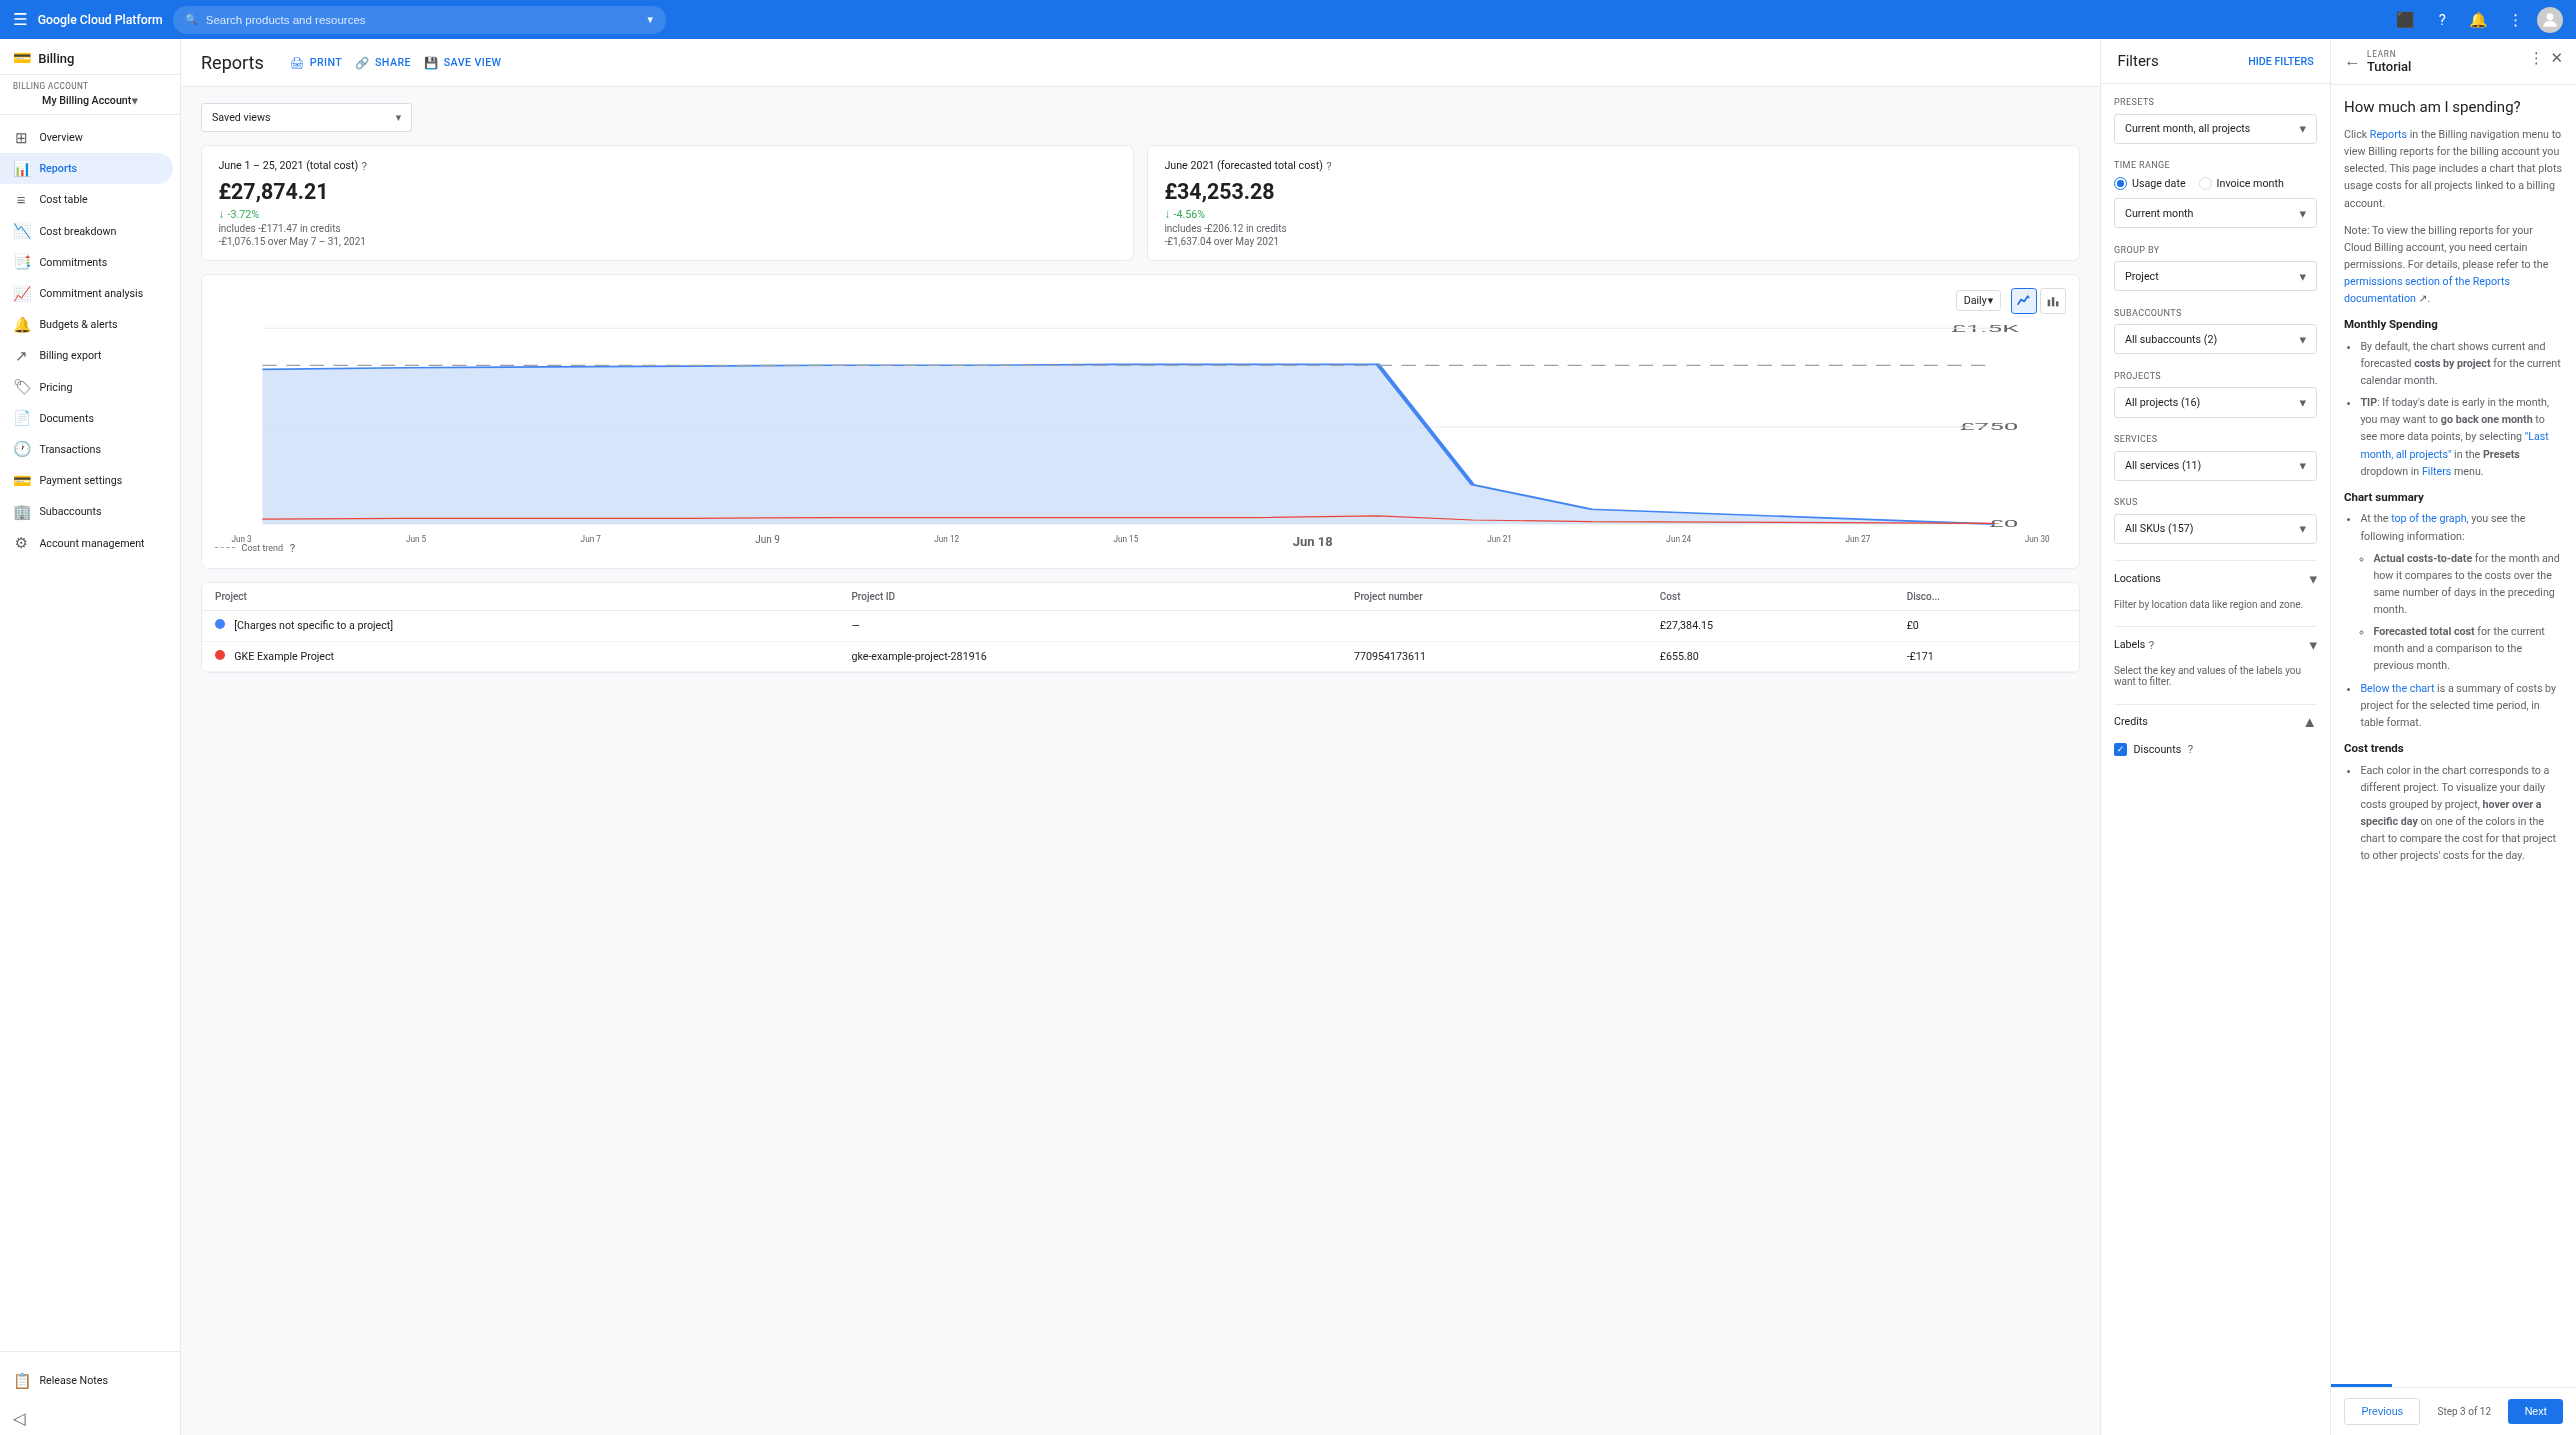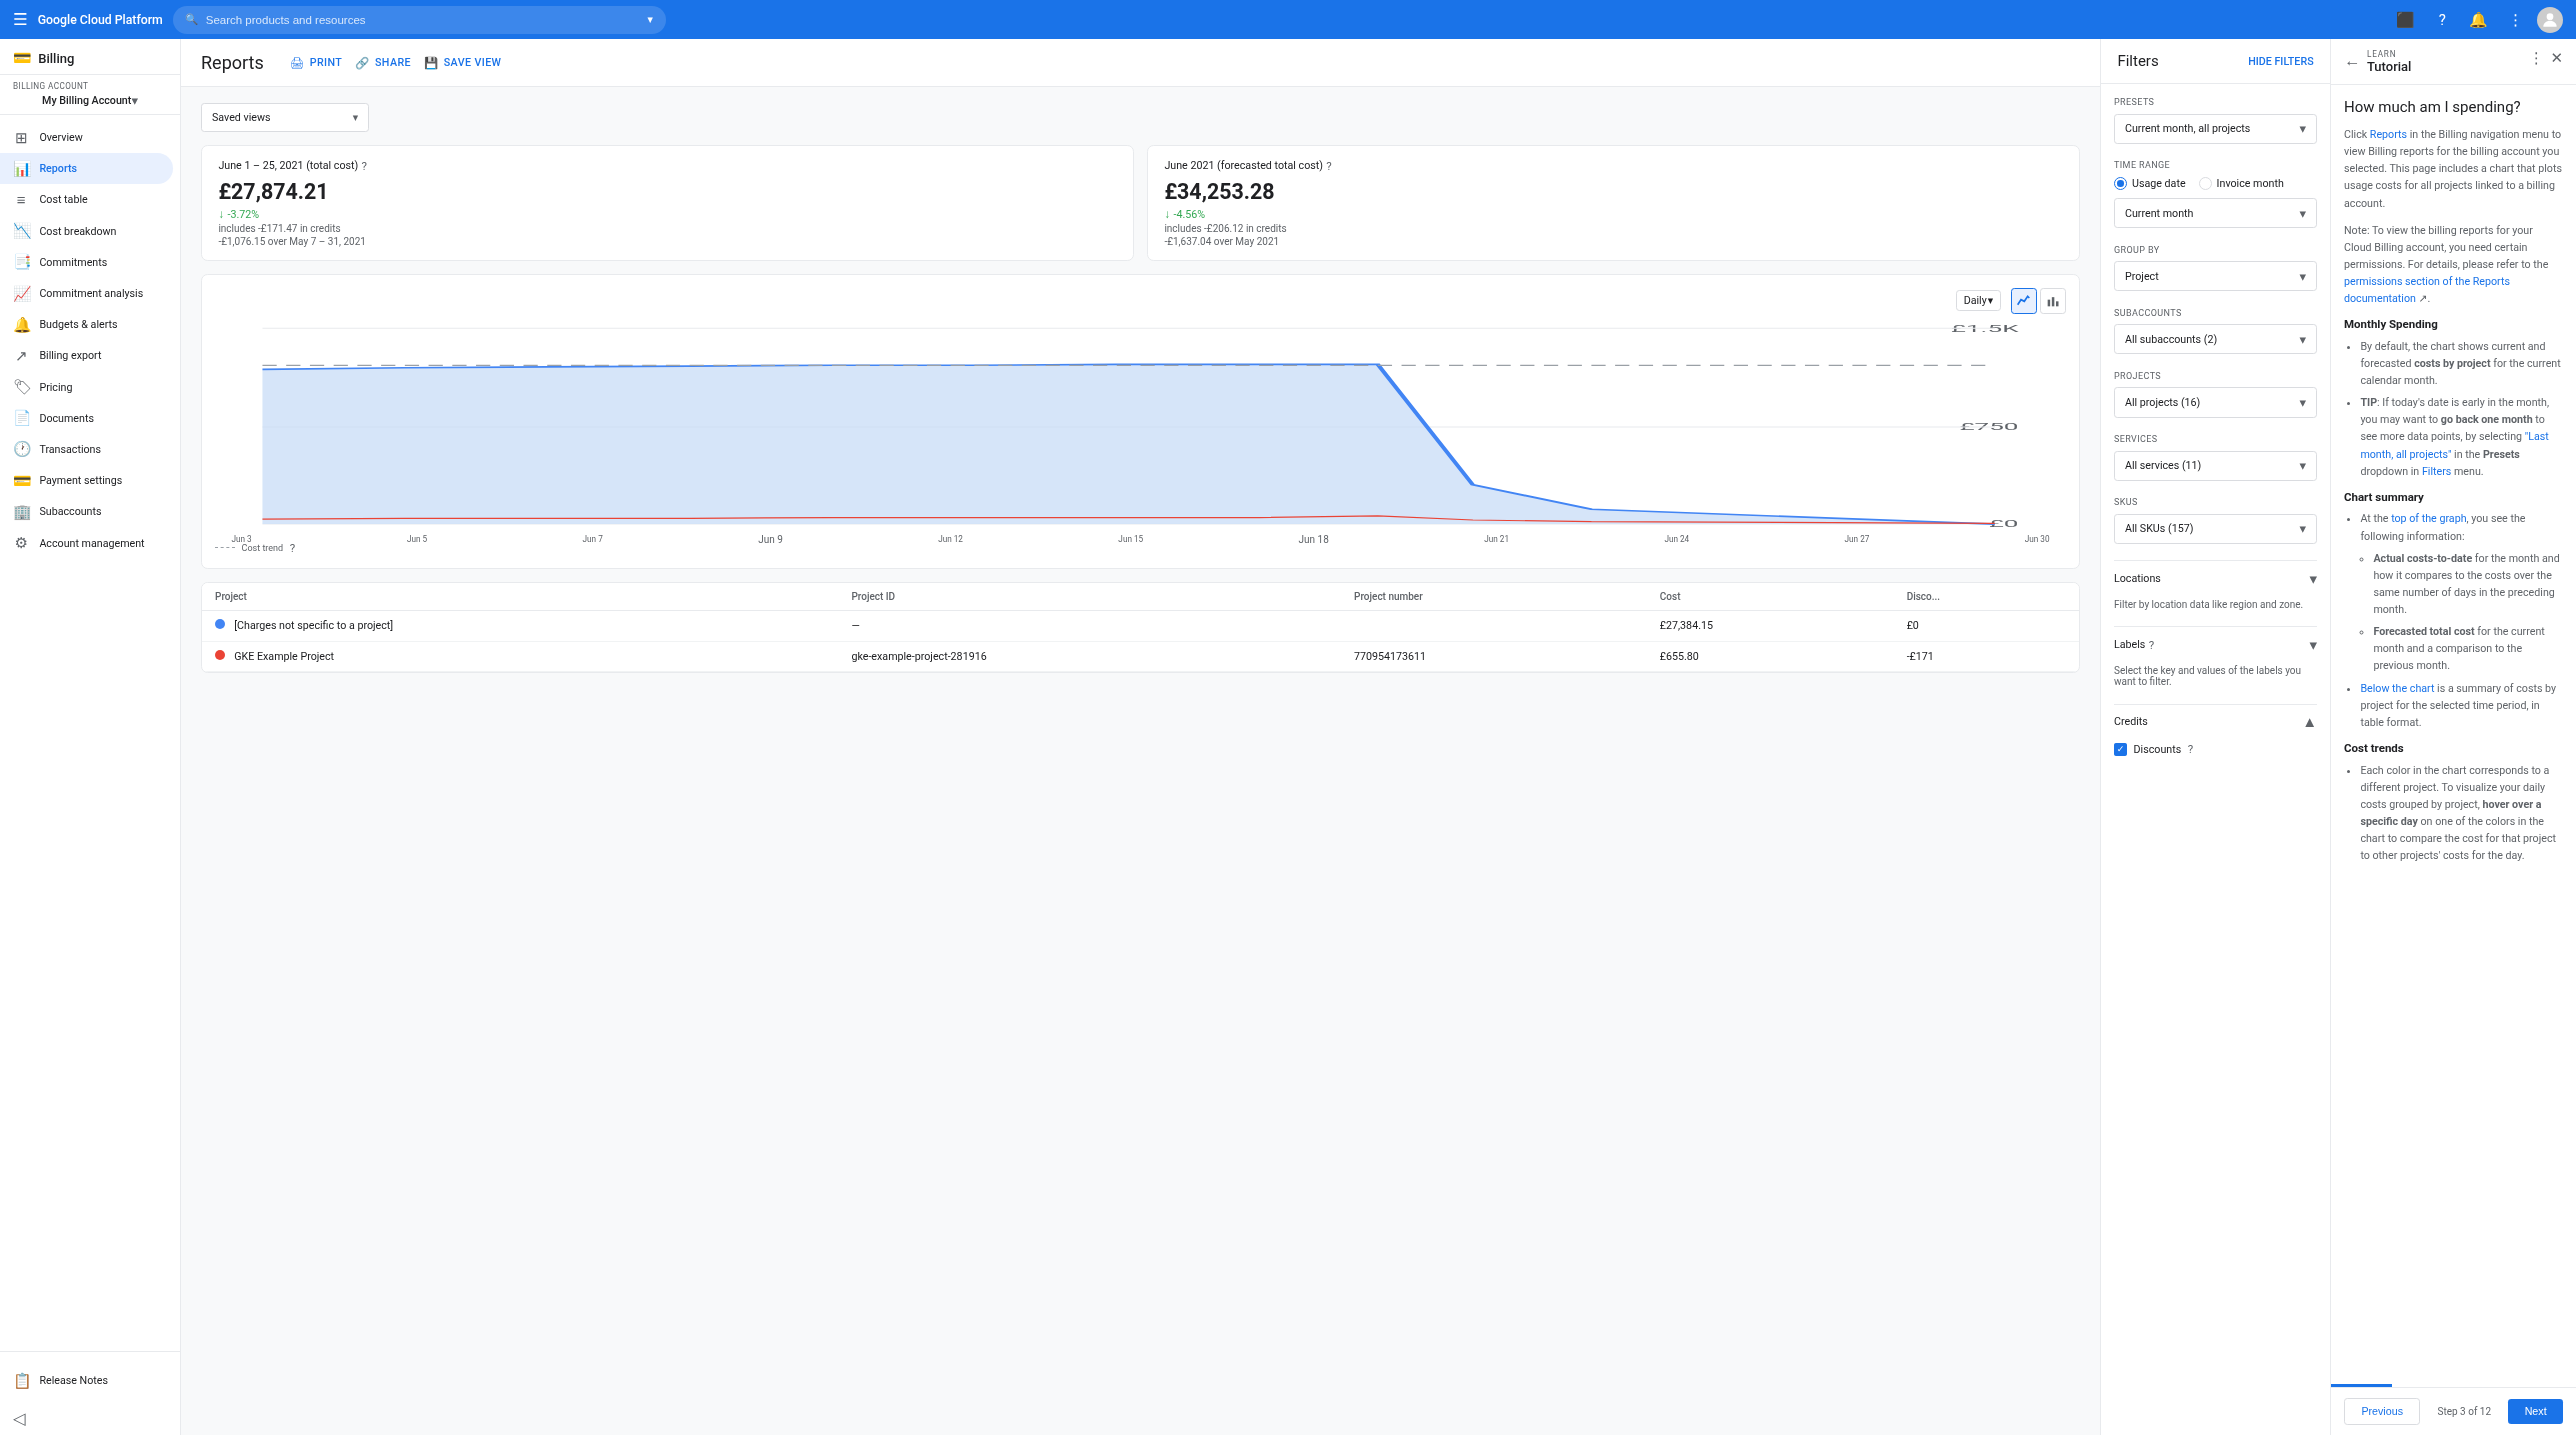--- a/index.html
+++ b/index.html
@@ -69,21 +69,21 @@
       font-size: 10.7px; font-weight: 500; cursor: pointer; text-transform: uppercase; letter-spacing: 0.4px;
     }
     .reports-action-btn .btn-icon { font-size: 11.5px; }
 
     
     .reports-body { padding: 16.4px 20px; }
 
     
     .saved-views-dropdown {
       display: flex; align-items: center; gap: 6.6px; border: 0.8px solid #dadce0;
-      border-radius: 3.3px; padding: 6.6px 10px; cursor: pointer; width: 168px;
+      border-radius: 3.3px; padding: 6.6px 10px; cursor: pointer; width: 211px;
       background: white; margin-bottom: 13px;
     }
     .saved-views-label { font-size: 10.7px; color: #202124; flex: 1; }
     .saved-views-arrow { color: #5f6368; }
 
     
     .stats-row { display: flex; gap: 13px; margin-bottom: 13px; }
     .stat-card {
       flex: 1; background: white; border: 0.8px solid #e8eaed; border-radius: 6.6px;
       padding: 13px 16.4px;
@@ -418,21 +418,21 @@
             <line x1="20" y1="55" x2="750" y2="55" stroke="#9aa0a6" stroke-width="1.5" stroke-dasharray="6,4"></line>
           </svg>
           
           <div style="display:flex; justify-content:space-between; padding:0 16.4px; margin-top:-3.3px;">
             <span style="font-size:8.2px;color:#5f6368;">Jun 3</span>
             <span style="font-size:8.2px;color:#5f6368;">Jun 5</span>
             <span style="font-size:8.2px;color:#5f6368;">Jun 7</span>
             <span style="font-size:10px;color:#5f6368;">Jun 9</span>
             <span style="font-size:8.2px;color:#5f6368;">Jun 12</span>
             <span style="font-size:8.2px;color:#5f6368;">Jun 15</span>
-            <span style="font-size:10px;color:#5f6368;">Jun 18</span>
+            <span style="font-size:13px;color:#5f6368;font-weight:bold;">Jun 18</span>
             <span style="font-size:8.2px;color:#5f6368;">Jun 21</span>
             <span style="font-size:8.2px;color:#5f6368;">Jun 24</span>
             <span style="font-size:8.2px;color:#5f6368;">Jun 27</span>
             <span style="font-size:8.2px;color:#5f6368;">Jun 30</span>
           </div>
         </div>
 
         <div class="chart-legend">
           <div class="legend-dashed-line"></div>
           <span>Cost trend</span>

